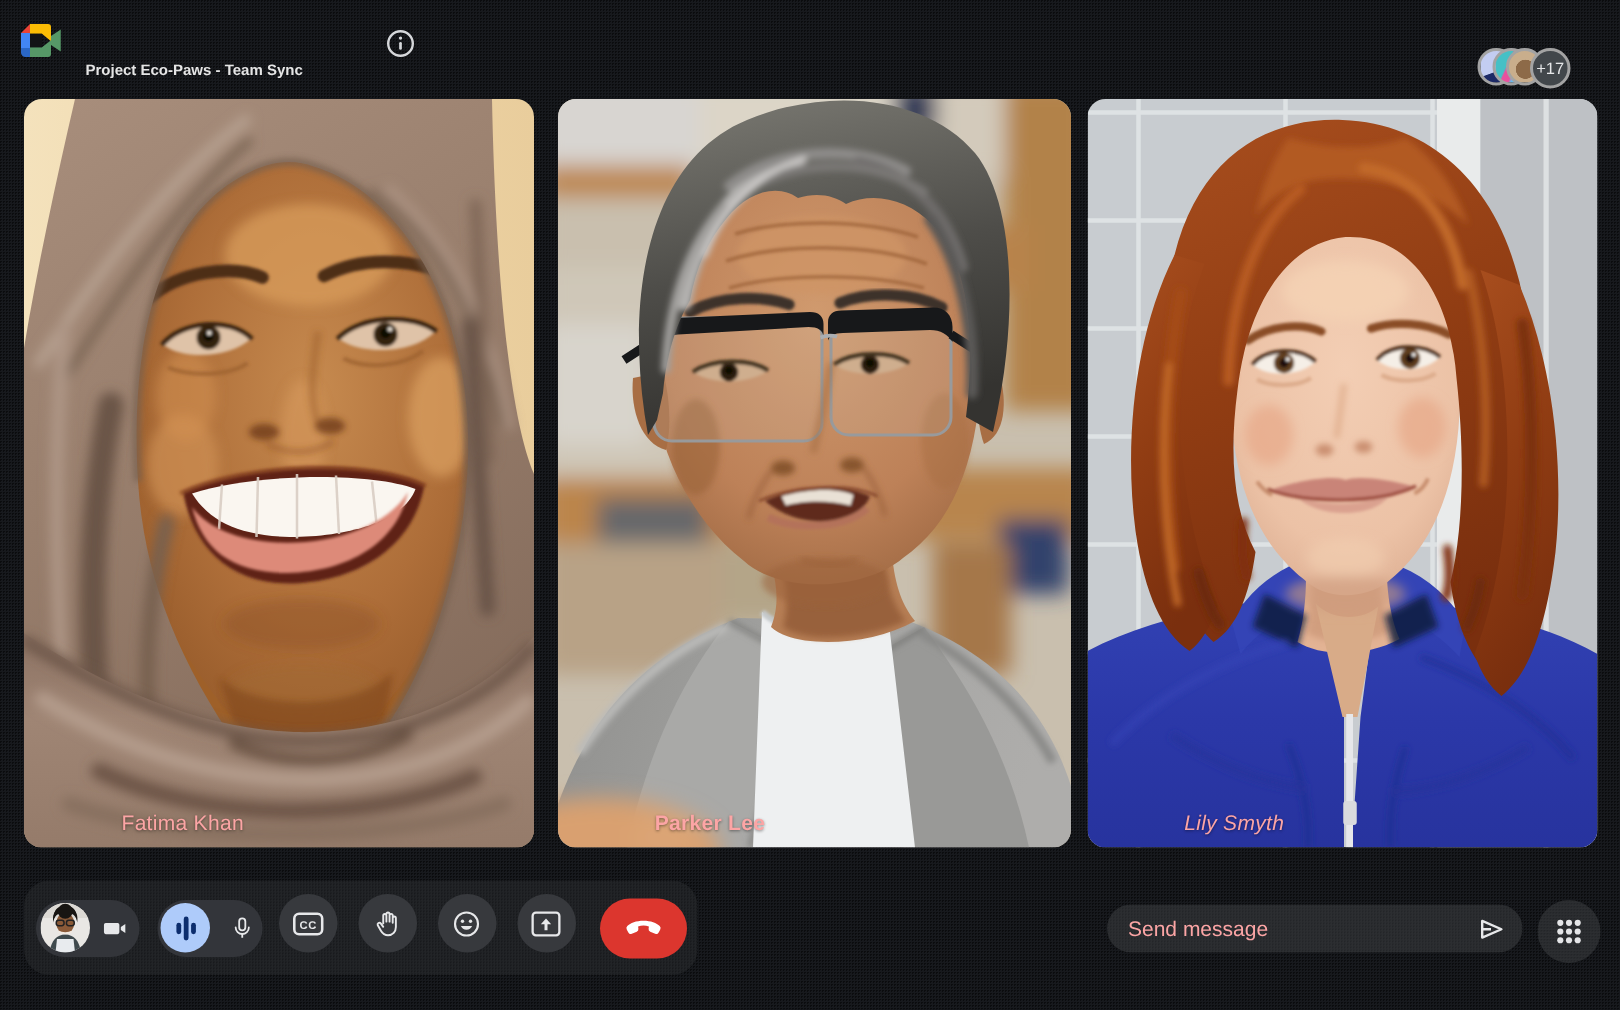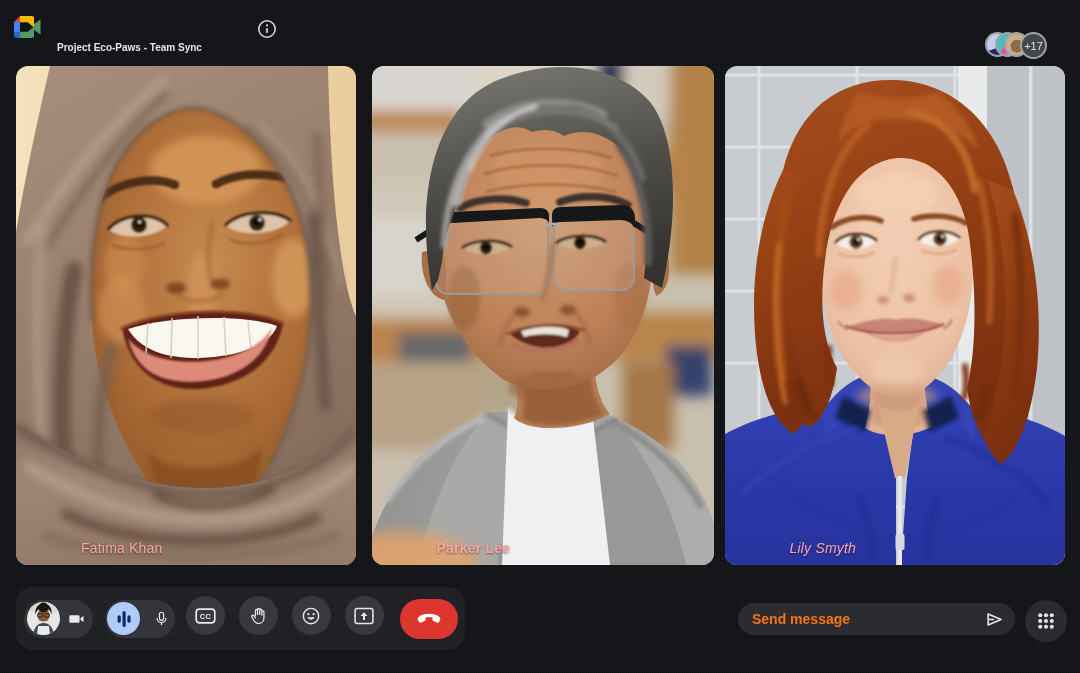--- a/index.html
+++ b/index.html
@@ -17,21 +17,21 @@
   
   .tile { top:66px; height:499px; border-radius:12px; overflow:hidden; }
   .tile svg { display:block; }
   .nm { left:17px; bottom:9px; font-size:14px; color:#fca5a5; text-shadow:0 1px 2px rgba(0,0,0,.45); letter-spacing:0.2px;margin-left:48px; }
   
   .bar { left:16px; top:587px; width:449px; height:63px; background-color:#222427; background-image:radial-gradient(circle at 0.5px 0.5px, #18191c 0.55px, transparent 0.65px); background-size:2px 2px; border-radius:17px; }
   .pill { position:absolute; top:12.5px; height:38px; background:#33353a; border-radius:19px; }
   .cbtn { position:absolute; top:9px; width:39px; height:39px; background:#37393d; border-radius:50%; display:flex; align-items:center; justify-content:center; }
   .redpill { position:absolute; left:383.5px; top:11.5px; width:58px; height:40px; background:#dc362e; border-radius:20px; display:flex; align-items:center; justify-content:center; }
   .sendpill { left:738px; top:603px; width:277px; height:32px; background-color:#2c2e31; background-image:radial-gradient(circle at 0.5px 0.5px, #232528 0.55px, transparent 0.65px); background-size:2px 2px; border-radius:16px; }
-  .sendtxt { left:752px; top:611px; font-size:14px; color:#f97316; position:absolute;font-weight:bold; }
+  .sendtxt { left:752px; top:611px; font-size:14px; color:#fca5a5; position:absolute; }
   .gridbtn { left:1025px; top:600px; width:42px; height:42px; background-color:#2c2e31; background-image:radial-gradient(circle at 0.5px 0.5px, #232528 0.55px, transparent 0.65px); background-size:2px 2px; border-radius:50%; display:flex; align-items:center; justify-content:center; }
   .av { position:absolute; top:32px; width:25px; height:25px; border-radius:50%; border:2px solid #a3a3a3; }
 </style>
 </head>
 <body>
 
   <svg class="abs" style="left:14px; top:16px;" width="27" height="22" viewBox="0 0 27 22">
     <path d="M0,6 L6,0 L6,6 Z" fill="#ea4335"></path>
     <rect x="0" y="6" width="6" height="10" fill="#4286f5"></rect>
     <path d="M0,16 h6 v6 h-3 a3,3 0 0 1 -3,-3 Z" fill="#2b67c5"></path>

